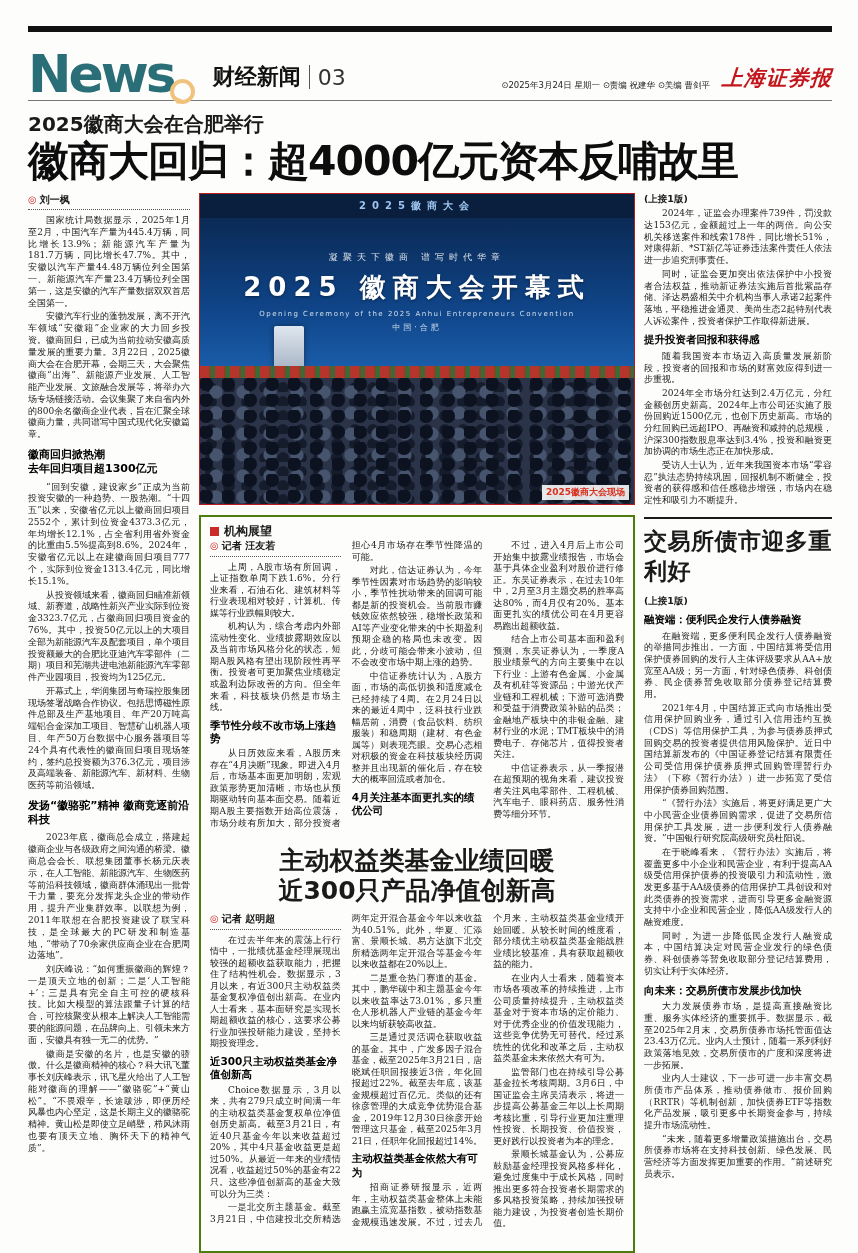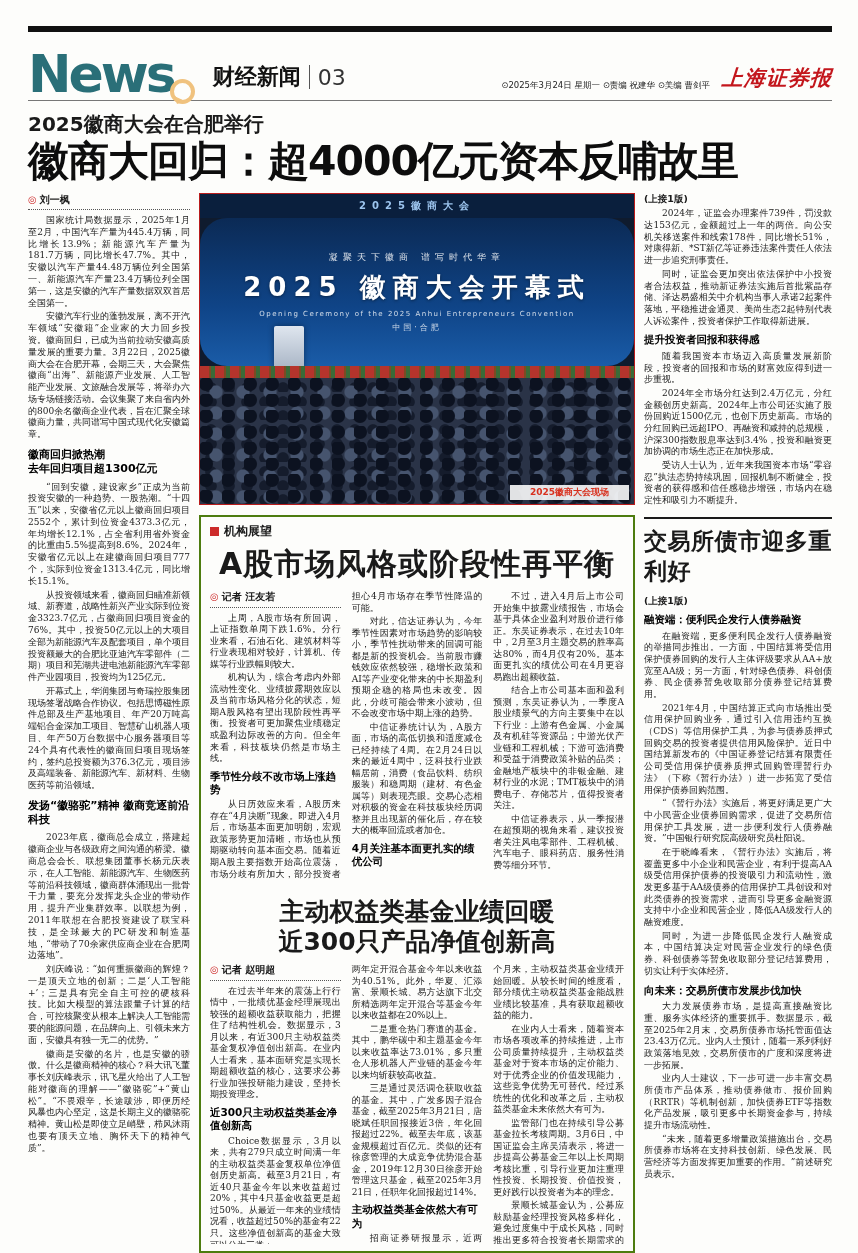--- a/index.html
+++ b/index.html
@@ -43,38 +43,38 @@
   
   .col-left{font-size:9px;line-height:1.31;height:1046px;overflow:hidden;}
   .col-left h4{font-size:11px;line-height:1.3;margin:7px 0 5px;}
   
   .photo{height:312px;position:relative;overflow:hidden;background:#0f1b2e;border:1px solid #b91c1c;box-sizing:border-box;}
   .ph-banner{position:absolute;top:0;left:0;right:0;height:24px;background:#0a1f3d;display:flex;
      align-items:center;justify-content:center;color:#9cc4ee;font-family:"DejaVu Sans",sans-serif;
      font-size:10px;letter-spacing:6px;font-weight:700;}
   .backdrop{position:absolute;top:24px;left:0;right:0;height:148px;
      background:linear-gradient(180deg,#0b2a55,#0f4487 60%,#1a5ca8);display:flex;flex-direction:column;
-     align-items:center;justify-content:center;color:#fff;font-family:"DejaVu Sans",sans-serif;border-radius:27px;}
+     align-items:center;justify-content:center;color:#fff;font-family:"DejaVu Sans",sans-serif;}
   .ph-slogan{font-size:9px;letter-spacing:5px;opacity:.85;}
   .ph-title{font-size:26px;font-weight:800;letter-spacing:7px;margin:6px 0 5px;text-shadow:0 1px 3px rgba(0,0,0,.45);}
   .ph-en{font-size:7px;letter-spacing:1.5px;opacity:.8;}
   .ph-loc{font-size:8px;opacity:.75;margin-top:4px;letter-spacing:3px;}
   .stage{position:absolute;top:172px;left:0;right:0;height:12px;
      background:repeating-linear-gradient(90deg,#b5342c 0 9px,#7d4a24 9px 11px,#3a6b38 11px 15px);}
   .podium{position:absolute;top:132px;left:17%;width:30px;height:42px;background:linear-gradient(#dfe6ef,#aab6c6);
      border-radius:2px;box-shadow:0 0 6px rgba(0,0,0,.4);}
   .crowd{position:absolute;top:184px;left:0;right:0;bottom:0;background-color:#29324450;
      background-color:#2a3347;
      background-image:
        radial-gradient(circle at 6px 6px,#0c1220 34%,transparent 40%),
        radial-gradient(circle at 16px 14px,#46546e 28%,transparent 34%),
        radial-gradient(circle at 11px 10px,#151c2c 36%,transparent 42%);
      background-size:22px 16px,27px 21px,18px 14px;}
   .ph-caption{position:absolute;right:5px;bottom:4px;font-family:"DejaVu Sans",sans-serif;
-     font-size:9px;color:#d8311f;background:rgba(255,255,255,.88);padding:1px 20px;font-weight:700;margin-left:44px;}
+     font-size:9px;color:#d8311f;background:rgba(255,255,255,.88);padding:1px 4px;font-weight:700;margin-left:44px;}
   .panel{margin-top:10px;border:2px solid #4d7c0f;padding:6px 9px 7px;box-sizing:border-box;
      height:738px;display:flex;flex-direction:column;overflow:hidden;}
   .panel-label{display:flex;align-items:center;gap:5px;font-family:"DejaVu Sans",sans-serif;
      font-weight:800;font-size:12px;}
   .redsq{width:9px;height:9px;background:#cc2b2b;display:inline-block;}
   .mid-headline{font-family:"DejaVu Sans",sans-serif;text-align:center;font-size:30px;font-weight:900;
      margin:4px 0 6px;letter-spacing:1px;}
   .cols3{column-count:3;column-gap:11px;font-size:9px;line-height:1.28;overflow:hidden;}
   .cols3 h4{font-size:10.5px;margin:5px 0 3px;}
   #market-cols{height:296px;}
@@ -149,21 +149,20 @@
         <div class="stage"></div>
         <div class="crowd"></div>
         <div class="ph-caption">2025徽商大会现场</div>
       </div>
 
       <div class="panel">
         <div class="panel-label">
           <span class="redsq"></span>
           <span>机构展望</span>
         </div>
-        <h2 class="mid-headline">A股市场风格或阶段性再平衡</h2>
         <div class="cols3" id="market-cols">
             <div class="byline-flow"><span class="bmark">◎</span>记者 汪友若</div>
             <p>上周，A股市场有所回调，上证指数单周下跌1.6%。分行业来看，石油石化、建筑材料等行业表现相对较好，计算机、传媒等行业跌幅则较大。</p>
             <p>机构认为，综合考虑内外部流动性变化、业绩披露期效应以及当前市场风格分化的状态，短期A股风格有望出现阶段性再平衡。投资者可更加聚焦业绩稳定或盈利边际改善的方向。但全年来看，科技板块仍然是市场主线。</p>
             <h4>季节性分歧不改市场上涨趋势</h4>
             <p>从日历效应来看，A股历来存在“4月决断”现象。即进入4月后，市场基本面更加明朗，宏观政策形势更加清晰，市场也从预期驱动转向基本面交易。随着近期A股主要指数开始高位震荡，市场分歧有所加大，部分投资者担心4月市场存在季节性降温的可能。</p>
             <p>对此，信达证券认为，今年季节性因素对市场趋势的影响较小，季节性扰动带来的回调可能都是新的投资机会。当前股市赚钱效应依然较强，稳增长政策和AI等产业变化带来的中长期盈利预期企稳的格局也未改变。因此，分歧可能会带来小波动，但不会改变市场中期上涨的趋势。</p>
             <p>中信证券统计认为，A股方面，市场的高低切换和适度减仓已经持续了4周。在2月24日以来的最近4周中，泛科技行业跌幅居前，消费（食品饮料、纺织服装）和稳周期（建材、有色金属等）则表现亮眼。交易心态相对积极的资金在科技板块经历调整并且出现新的催化后，存在较大的概率回流或者加仓。</p>
             <h4>4月关注基本面更扎实的绩优公司</h4>
             <p>不过，进入4月后上市公司开始集中披露业绩报告，市场会基于具体企业盈利对股价进行修正。东吴证券表示，在过去10年中，2月至3月主题交易的胜率高达80%，而4月仅有20%。基本面更扎实的绩优公司在4月更容易跑出超额收益。</p>

